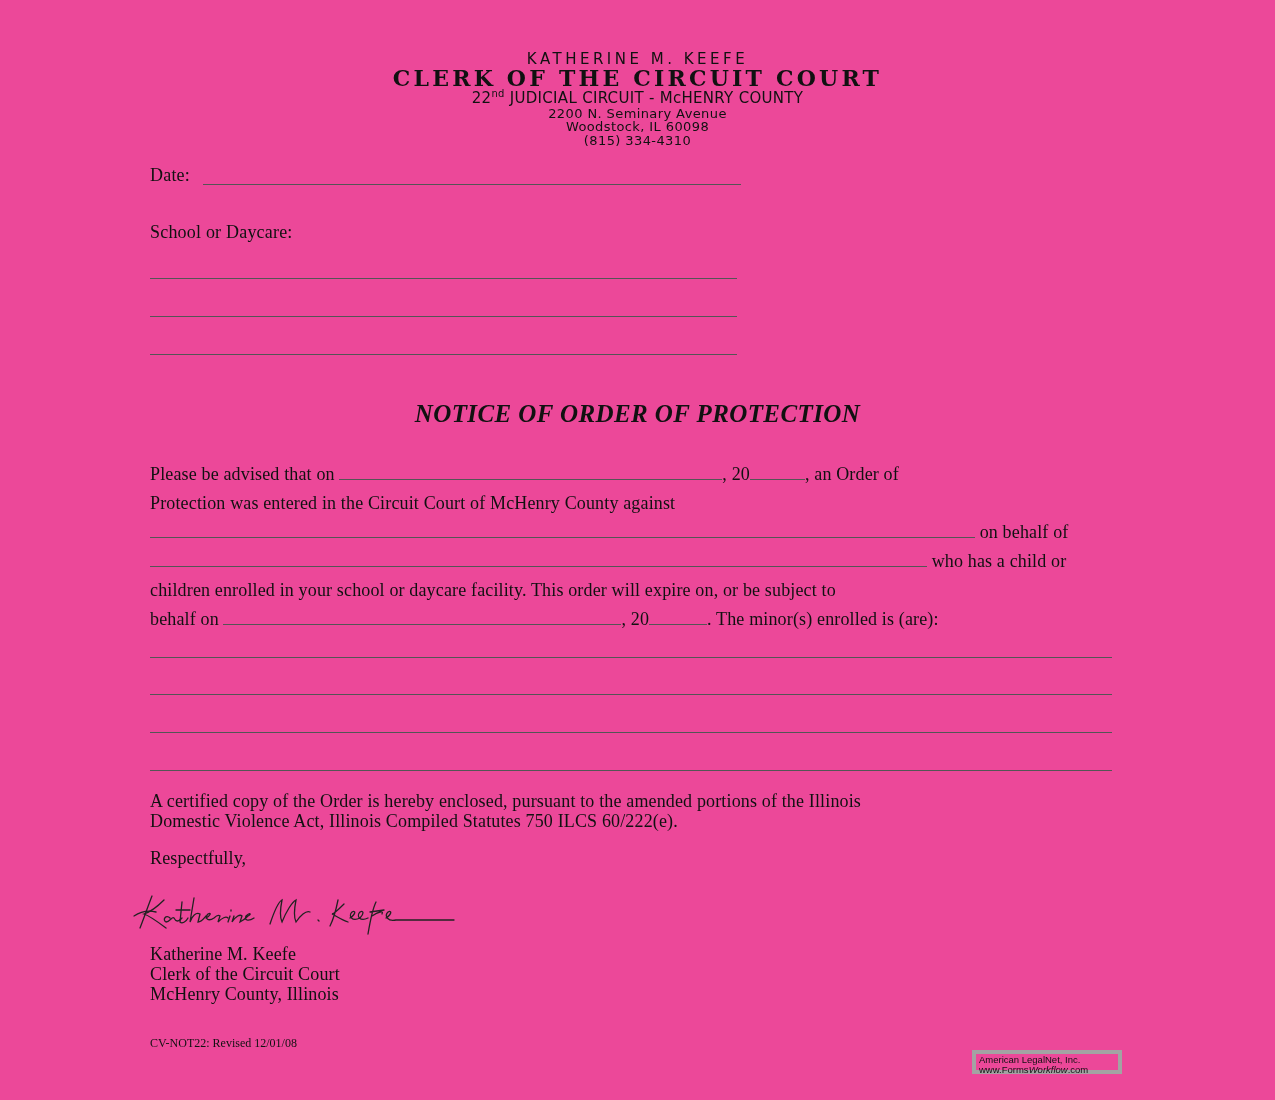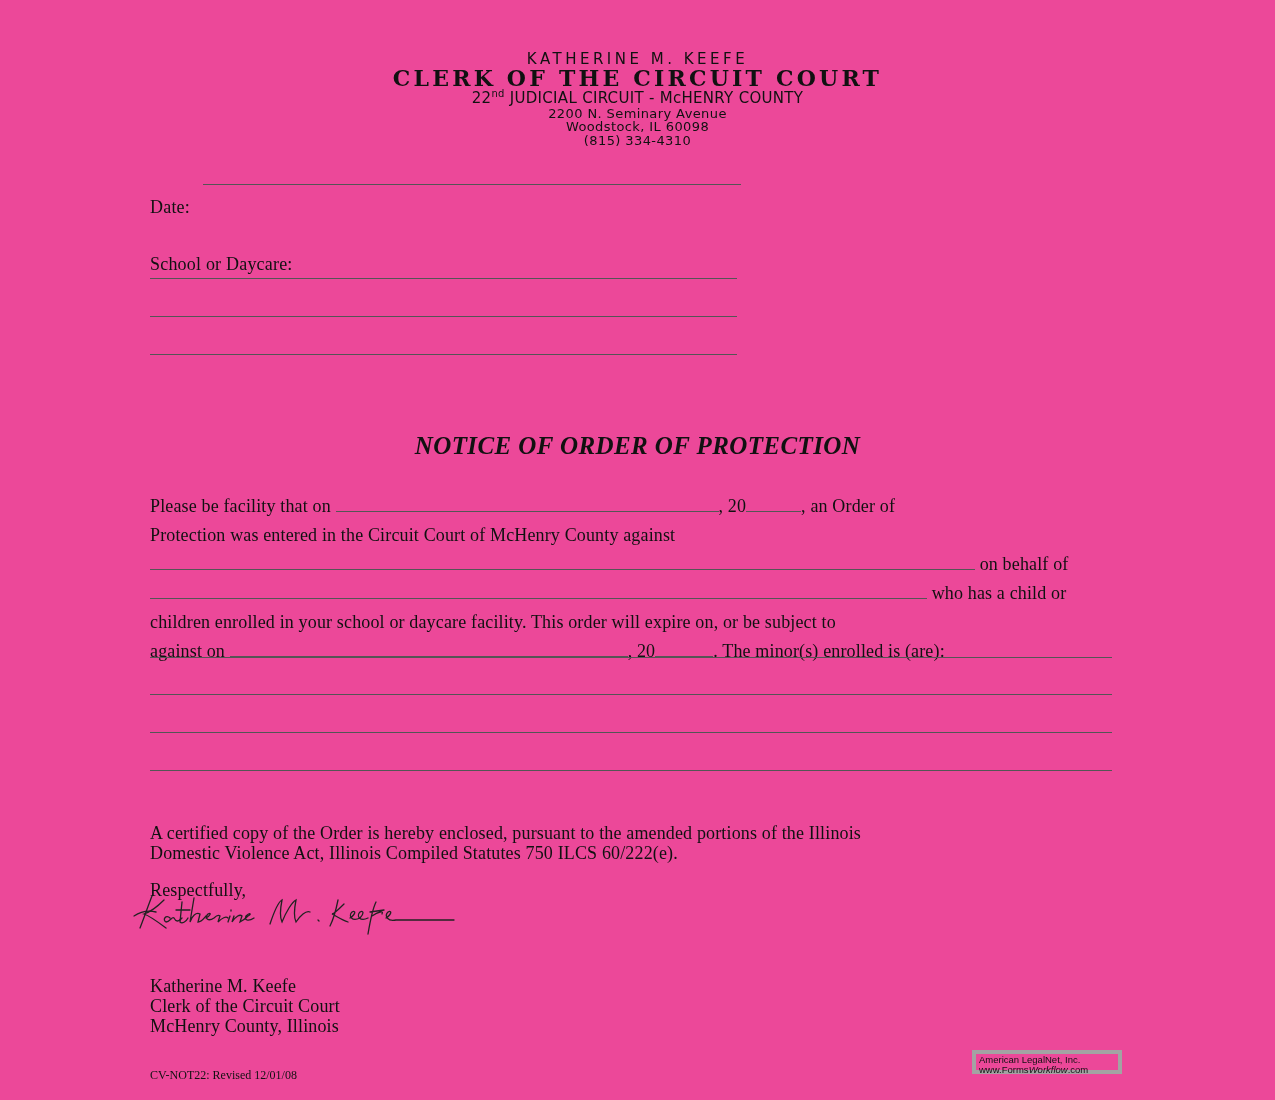--- a/index.html
+++ b/index.html
@@ -1,20 +1,20 @@
 <!DOCTYPE html>
 <html><head>
 <meta charset="utf-8">
 <style>
   html, body { margin: 0; padding: 0; background: #ffffff; }
   body { width: 1275px; height: 1100px; position: relative; overflow: hidden; color: #111; }
   .page { position: absolute; left: 0; top: 0; width: 1275px; height: 1100px; background: #ec4899; }
   .abs { position: absolute; white-space: nowrap; }
   .sans { font-family: "DejaVu Sans", "Liberation Sans", sans-serif; }
-  .serif { font-family: "Liberation Serif", "DejaVu Serif", serif; margin-top: 32px; }
+  .serif { font-family: "Liberation Serif", "DejaVu Serif", serif; }
   .center { left: 0; width: 1275px; text-align: center; }
 
   .hdr-name { top: 50px; font-size: 15px; letter-spacing: 3.5px; }
   .hdr-clerk { top: 65px; font-size: 22px; font-weight: bold; letter-spacing: 3.2px; font-family: "DejaVu Serif", "Liberation Serif", serif; }
   .hdr-circuit { top: 89px; font-size: 15px; letter-spacing: 0.3px; }
   .hdr-circuit sup { font-size: 10px; vertical-align: 6px; line-height: 0; }
   .hdr-addr { font-size: 13px; letter-spacing: 0.4px; }
 
   .body-text { font-size: 18px; letter-spacing: 0.2px; }
   .rule { position: absolute; height: 0; border-top: 1px solid #555; }
@@ -44,35 +44,35 @@
   <div class="rule" style="left:203px; top:184px; width:538px;"></div>
 
   <div class="abs serif body-text" style="left:150px; top:222px;">School or Daycare:</div>
   <div class="rule" style="left:150px; top:278px; width:587px;"></div>
   <div class="rule" style="left:150px; top:316px; width:587px;"></div>
   <div class="rule" style="left:150px; top:354px; width:587px;"></div>
 
   <div class="abs center serif title">NOTICE OF ORDER OF PROTECTION</div>
 
   <div class="abs serif para-line" style="top:464px;">
-    <span>Please be facility that on</span>
+    <span>Please be advised that on</span>
     <span class="blank" style="width:383px;"></span><span>, 20</span><span class="blank" style="width:55px;"></span><span>, an Order of</span>
   </div>
   <div class="abs serif para-line" style="top:493px;">Protection was entered in the Circuit Court of McHenry County against</div>
   <div class="abs serif para-line" style="top:522px;">
     <span class="blank" style="width:825px;"></span>
     <span>on behalf of</span>
   </div>
   <div class="abs serif para-line" style="top:551px;">
     <span class="blank" style="width:777px;"></span>
     <span>who has a child or</span>
   </div>
   <div class="abs serif para-line" style="top:580px;">children enrolled in your school or daycare facility.  This order will expire on, or be subject to</div>
   <div class="abs serif para-line" style="top:609px;">
-    <span>against on</span>
+    <span>behalf on</span>
     <span class="blank" style="width:398px;"></span><span>, 20</span><span class="blank" style="width:58px;"></span><span>.  The minor(s) enrolled is (are):</span>
   </div>
 
   <div class="rule" style="left:150px; top:657px; width:962px;"></div>
   <div class="rule" style="left:150px; top:694px; width:962px;"></div>
   <div class="rule" style="left:150px; top:732px; width:962px;"></div>
   <div class="rule" style="left:150px; top:770px; width:962px;"></div>
 
   <div class="abs serif para-line" style="top:791px;">A certified copy of the Order is hereby enclosed, pursuant to the amended portions of the Illinois</div>
   <div class="abs serif para-line" style="top:811px;">Domestic Violence Act, Illinois Compiled Statutes 750 ILCS 60/222(e).</div>

